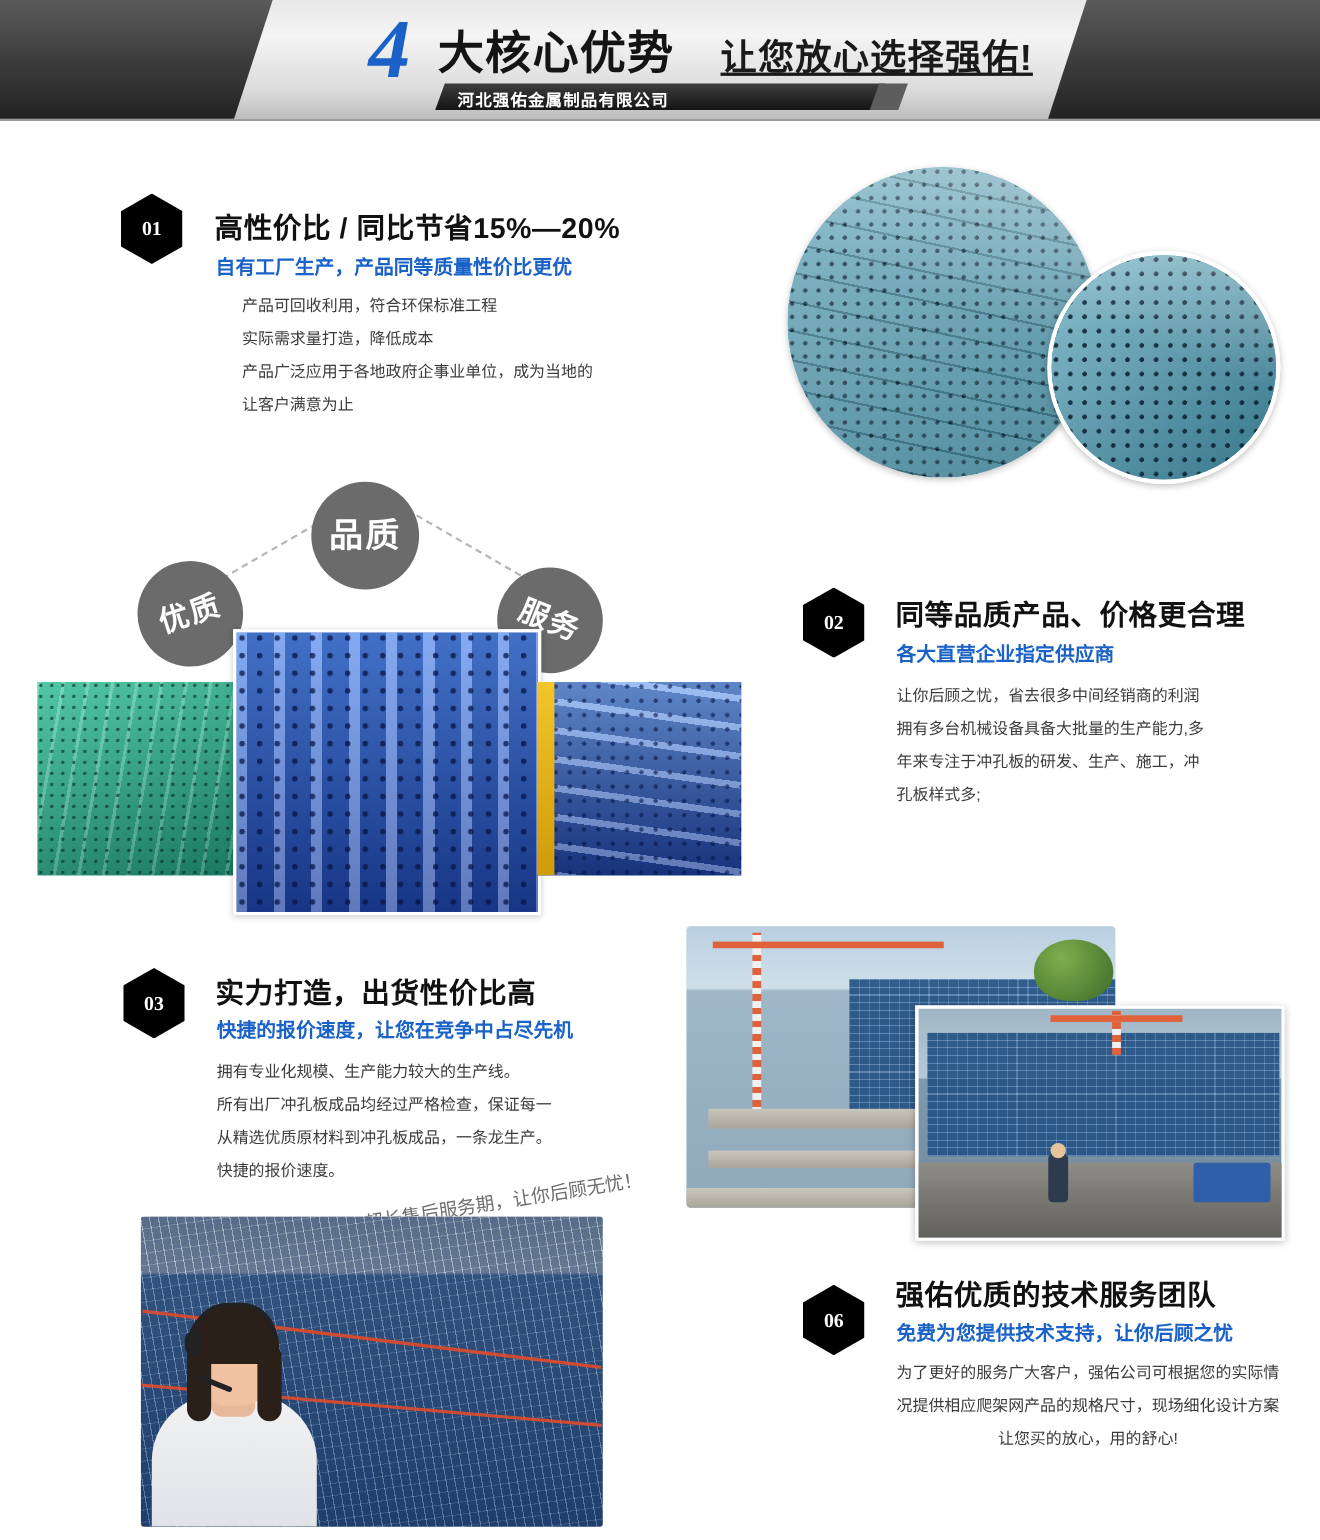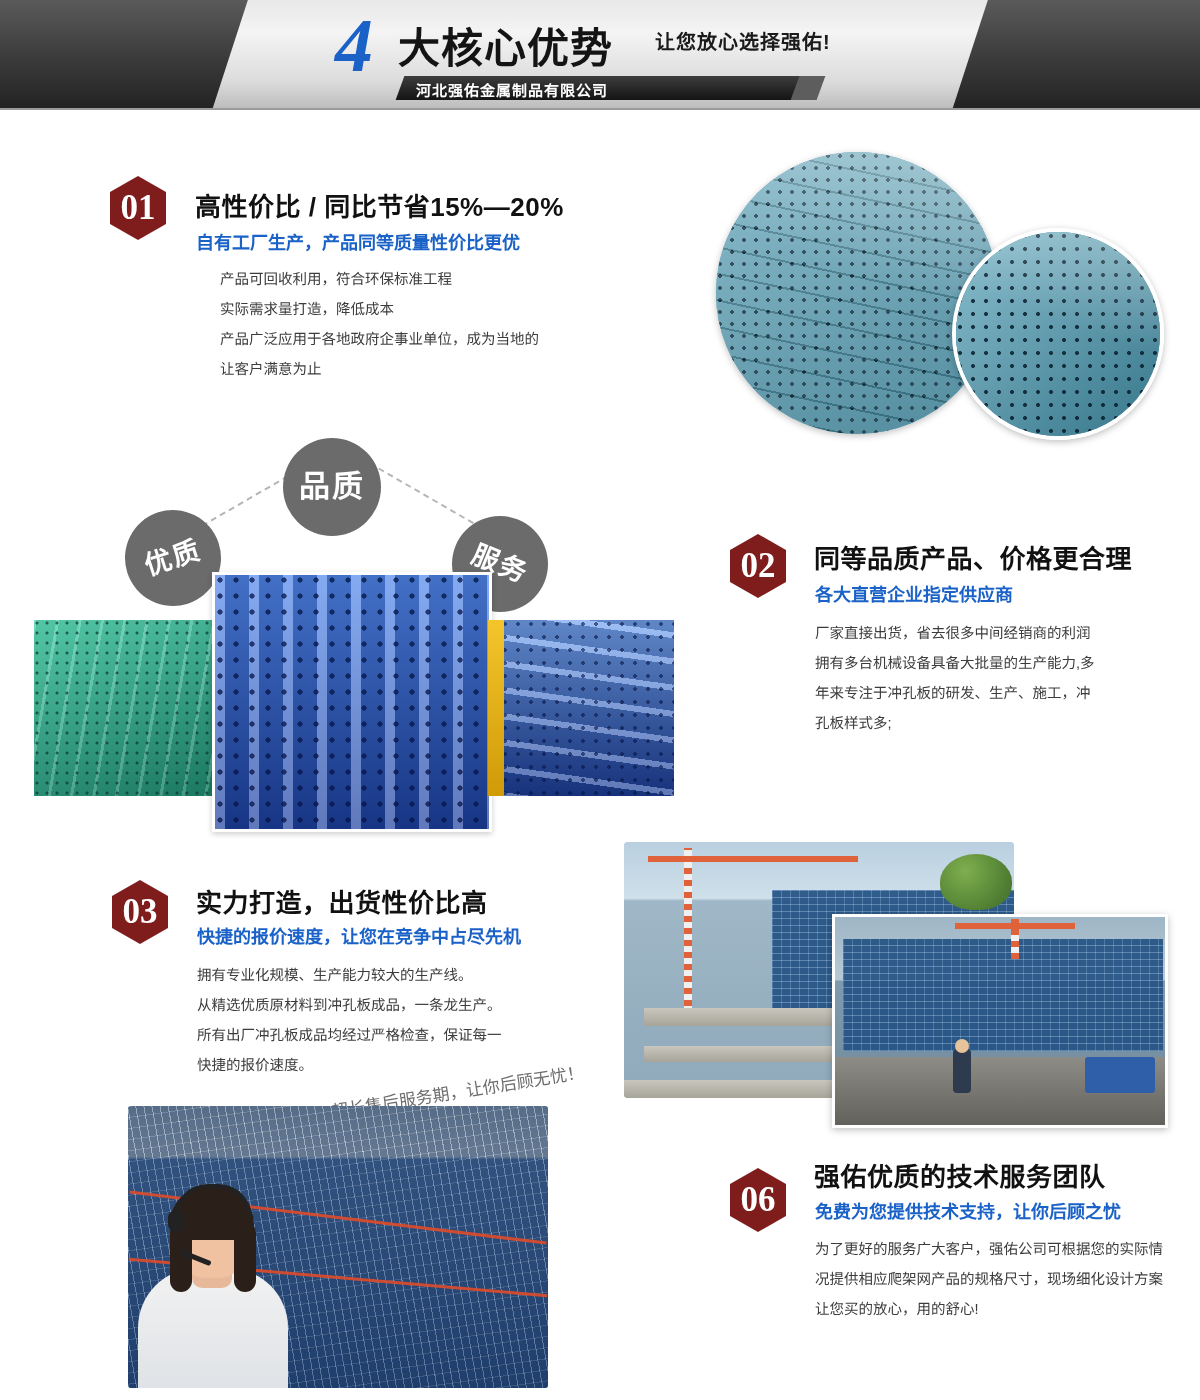--- a/index.html
+++ b/index.html
@@ -61,24 +61,25 @@
     position: absolute;
     left: 398px; top: 14px;
     font-size: 42px;
     font-weight: bold;
     color: #141414;
     letter-spacing: 1px;
   }
   .head-sub {
     position: absolute;
     left: 655px; top: 26px;
-    font-size: 20px;
+    font-size: 33px;
     font-weight: bold;
     color: #1a1a1a;
     letter-spacing: 1px;
+    text-decoration: underline;
   }
   .company-bar {
     position: absolute;
     left: 400px; top: 76px;
     width: 400px; height: 24px;
     background: linear-gradient(to bottom, #3d3d3d, #141414);
     transform: skewX(-20deg);
   }
   .company-bar-tail {
     position: absolute;
@@ -95,24 +96,24 @@
     font-size: 15px;
     font-weight: bold;
     color: #ffffff;
     letter-spacing: 1px;
   }
 
   
   .badge {
     position: absolute;
     width: 56px; height: 64px;
-    background: #7f1d1d;
+    background: #000000;
     clip-path: polygon(50% 0%, 100% 25%, 100% 75%, 50% 100%, 0% 75%, 0% 25%);
     color: #fff;
-    font-size: 35px;
+    font-size: 18px;
     font-weight: bold;
     line-height: 64px;
     text-align: center;
     font-family: "Liberation Serif", serif;
   }
 
   
   .blk-title {
     position: absolute;
     font-size: 26px;
@@ -423,33 +424,33 @@
   </div>
   <div class="photo" style="left:488px; top:620px; width:186px; height:176px;">
     <div class="blue-corrugated"></div>
     <div class="yellow-strip"></div>
   </div>
 
   <div class="badge" style="left:730px; top:534px;">02</div>
   <div class="blk-title" style="left:814px; top:538px;">同等品质产品、价格更合理</div>
   <div class="blk-subtitle" style="left:815px; top:580px;">各大直营企业指定供应商</div>
   <div class="blk-body" style="left:815px; top:618px;">
-    <div>厂家直接出货，省去很多中间经销商的利润</div>
+    <div>让你后顾之忧，省去很多中间经销商的利润</div>
     <div>拥有多台机械设备具备大批量的生产能力,多</div>
     <div>年来专注于冲孔板的研发、生产、施工，冲</div>
     <div>孔板样式多;</div>
   </div>
 
   <div class="badge" style="left:112px; top:880px;">03</div>
   <div class="blk-title" style="left:196px; top:882px;">实力打造，出货性价比高</div>
   <div class="blk-subtitle" style="left:197px; top:922px;">快捷的报价速度，让您在竞争中占尽先机</div>
   <div class="blk-body" style="left:197px; top:960px;">
     <div>拥有专业化规模、生产能力较大的生产线。</div>
+    <div>所有出厂冲孔板成品均经过严格检查，保证每一</div>
     <div>从精选优质原材料到冲孔板成品，一条龙生产。</div>
-    <div>所有出厂冲孔板成品均经过严格检查，保证每一</div>
     <div>快捷的报价速度。</div>
   </div>
 
   <div class="photo" style="left:624px; top:842px; width:390px; height:256px; border-radius:4px;">
     <div class="site-a">
       <div class="crane-mast" style="left:60px; top:6px; height:170px;"></div>
       <div class="crane-jib" style="left:24px; top:14px; width:210px;"></div>
       <div class="mesh" style="left:148px; top:48px; width:242px; height:120px;"></div>
       <div class="concrete" style="left:20px; top:166px; width:370px; height:18px;"></div>
       <div class="concrete" style="left:20px; top:204px; width:370px; height:16px;"></div>
@@ -487,19 +488,19 @@
         <div class="op-headset"></div>
         <div class="op-earpad"></div>
         <div class="op-mic"></div>
       </div>
     </div>
   </div>
 
   <div class="badge" style="left:730px; top:1168px;">06</div>
   <div class="blk-title" style="left:814px; top:1156px;">强佑优质的技术服务团队</div>
   <div class="blk-subtitle" style="left:815px; top:1197px;">免费为您提供技术支持，让你后顾之忧</div>
-  <div class="blk-body" style="left:815px; top:1234px;">
+  <div class="blk-body" style="left:815px; top:1234px;text-align:center;">
     <div>为了更好的服务广大客户，强佑公司可根据您的实际情</div>
     <div>况提供相应爬架网产品的规格尺寸，现场细化设计方案</div>
     <div>让您买的放心，用的舒心!</div>
   </div>
 
 </div>
 
 </body></html>

